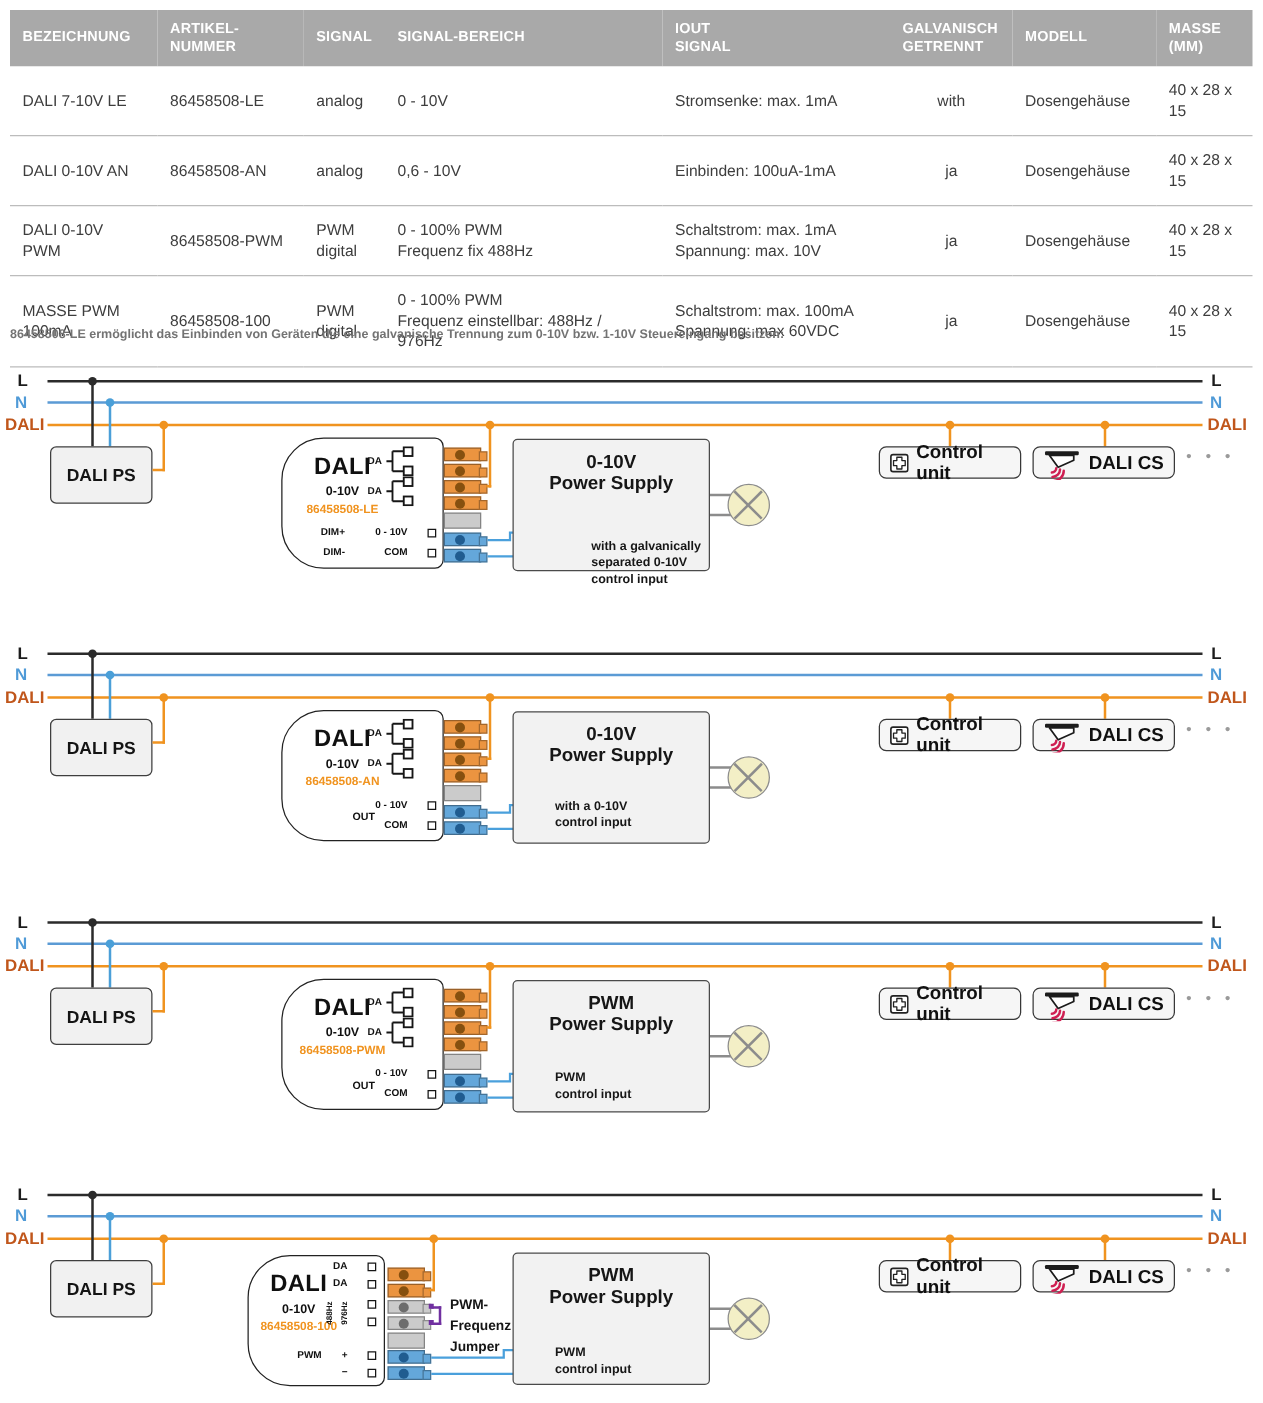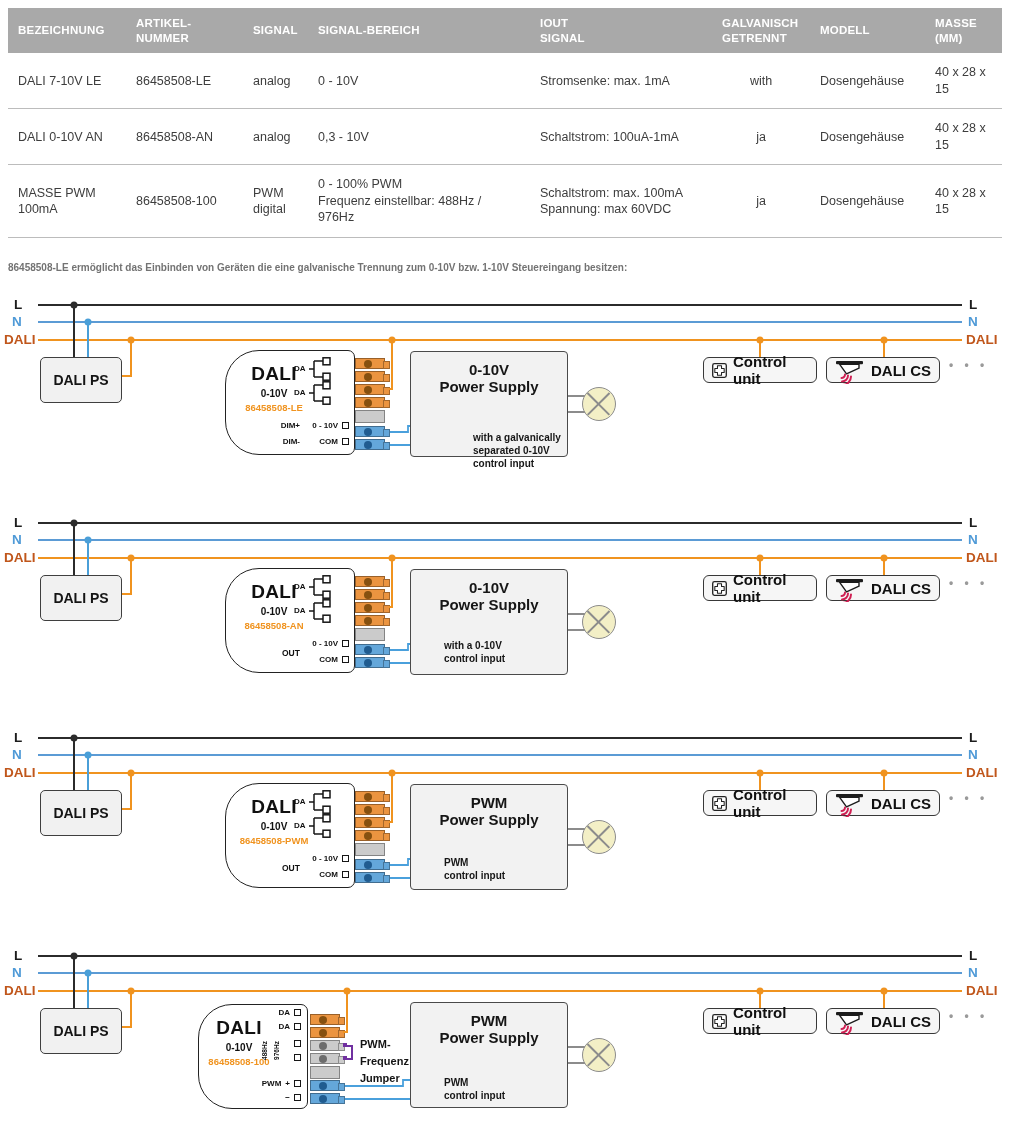--- a/index.html
+++ b/index.html
@@ -24,21 +24,21 @@
 .wk{background:#2b2b2b}.wb{background:#4a9fd8}.wo{background:#f0931f}.wp{background:#7030a0}.wg{background:#8c8c8c}
 .dot{position:absolute;width:7px;height:7px;border-radius:50%;transform:translate(-50%,-50%)}
 .dk{background:#2b2b2b}.db{background:#4a9fd8}.do{background:#f0931f}
 .psb{position:absolute;left:40px;top:62px;width:82px;height:46px;background:#f1f1f1;border:1.6px solid #3f3f3f;border-radius:5px;display:flex;align-items:center;justify-content:center;font-size:14px;font-weight:600;color:#141414}
 .dev{position:absolute;background:#fff;border:1.7px solid #222;border-radius:34px 7px 7px 34px}
 .dname{position:absolute;left:0;top:12px;width:96px;text-align:center;font-size:19px;font-weight:800;color:#101010;letter-spacing:.3px}
 .drange{position:absolute;left:0;top:37px;width:96px;text-align:center;font-size:10px;font-weight:700;color:#101010}
 .dpart{position:absolute;left:0;top:51px;width:96px;text-align:center;font-size:9.5px;font-weight:700;color:#f0931f}
 .da-row{position:absolute;display:flex;align-items:center;gap:3px}
 .tlab{font-size:8px;font-weight:700;color:#101010;line-height:1}
-.trow{position:absolute;display:flex;align-items:flex-start;gap:4px}
+.trow{position:absolute;display:flex;align-items:center;gap:16px}
 .tmid{min-width:34px;text-align:right}
 .sq{width:7px;height:7px;border:1.4px solid #161616;background:#fff;flex:none}
 .outlab{position:absolute;font-size:8.5px;font-weight:700;color:#101010}
 .term{position:absolute;width:30px;height:11px;border:1px solid rgba(0,0,0,.35)}
 .term:before{content:"";position:absolute;left:8px;top:1px;width:8px;height:8px;border-radius:50%}
 .term:after{content:"";position:absolute;right:-6px;top:2px;width:5px;height:6px;border:1px solid rgba(0,0,0,.3)}
 .t-o{background:#eb9440}.t-o:before{background:#86500f}.t-o:after{background:#eb9440}
 .t-b{background:#64a7da}.t-b:before{background:#205c90}.t-b:after{background:#64a7da}
 .t-g{background:#cbcbcb}.t-g:before{background:#6d6d6d}.t-g:after{background:#cbcbcb}
 .t-sp{background:#cbcbcb;height:13px}.t-sp:before,.t-sp:after{display:none}
@@ -97,22 +97,35 @@
           <td>0 - 10V</td>
           <td>Stromsenke: max. 1mA</td>
           <td class="ctr">with</td>
           <td>Dosengehäuse</td>
           <td>40 x 28 x 15</td>
       </tr>
       <tr>
         <td>DALI 0-10V AN</td>
           <td>86458508-AN</td>
           <td>analog</td>
-          <td>0,3 - 10V</td>
-          <td>Schaltstrom: 100uA-1mA</td>
+          <td>0,6 - 10V</td>
+          <td>Einbinden: 100uA-1mA</td>
+          <td class="ctr">ja</td>
+          <td>Dosengehäuse</td>
+          <td>40 x 28 x 15</td>
+      </tr>
+      <tr>
+        <td>DALI 0-10V PWM</td>
+          <td>86458508-PWM</td>
+          <td>PWM
+digital</td>
+          <td>0 - 100% PWM
+Frequenz fix 488Hz</td>
+          <td>Schaltstrom: max. 1mA
+Spannung: max. 10V</td>
           <td class="ctr">ja</td>
           <td>Dosengehäuse</td>
           <td>40 x 28 x 15</td>
       </tr>
       <tr>
         <td>MASSE PWM 100mA</td>
           <td>86458508-100</td>
           <td>PWM
 digital</td>
           <td>0 - 100% PWM

